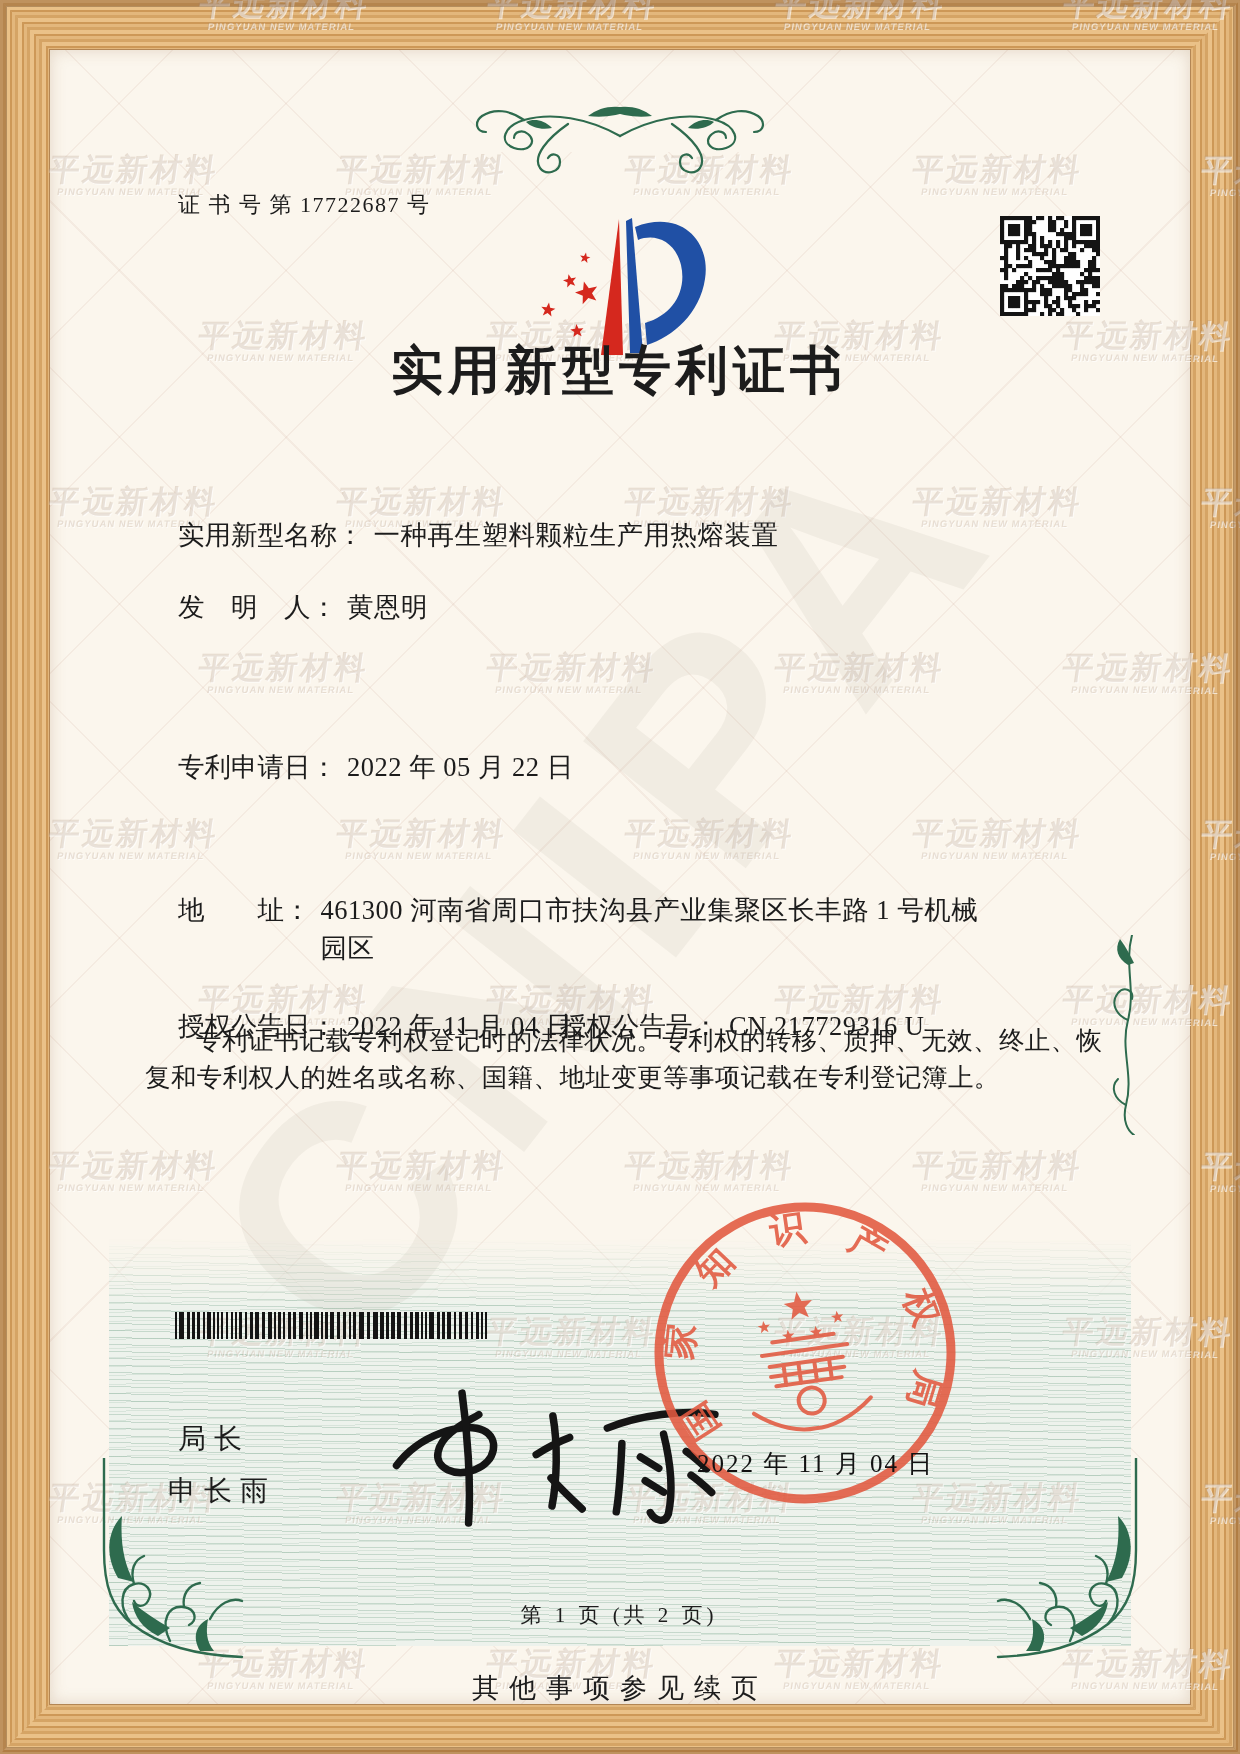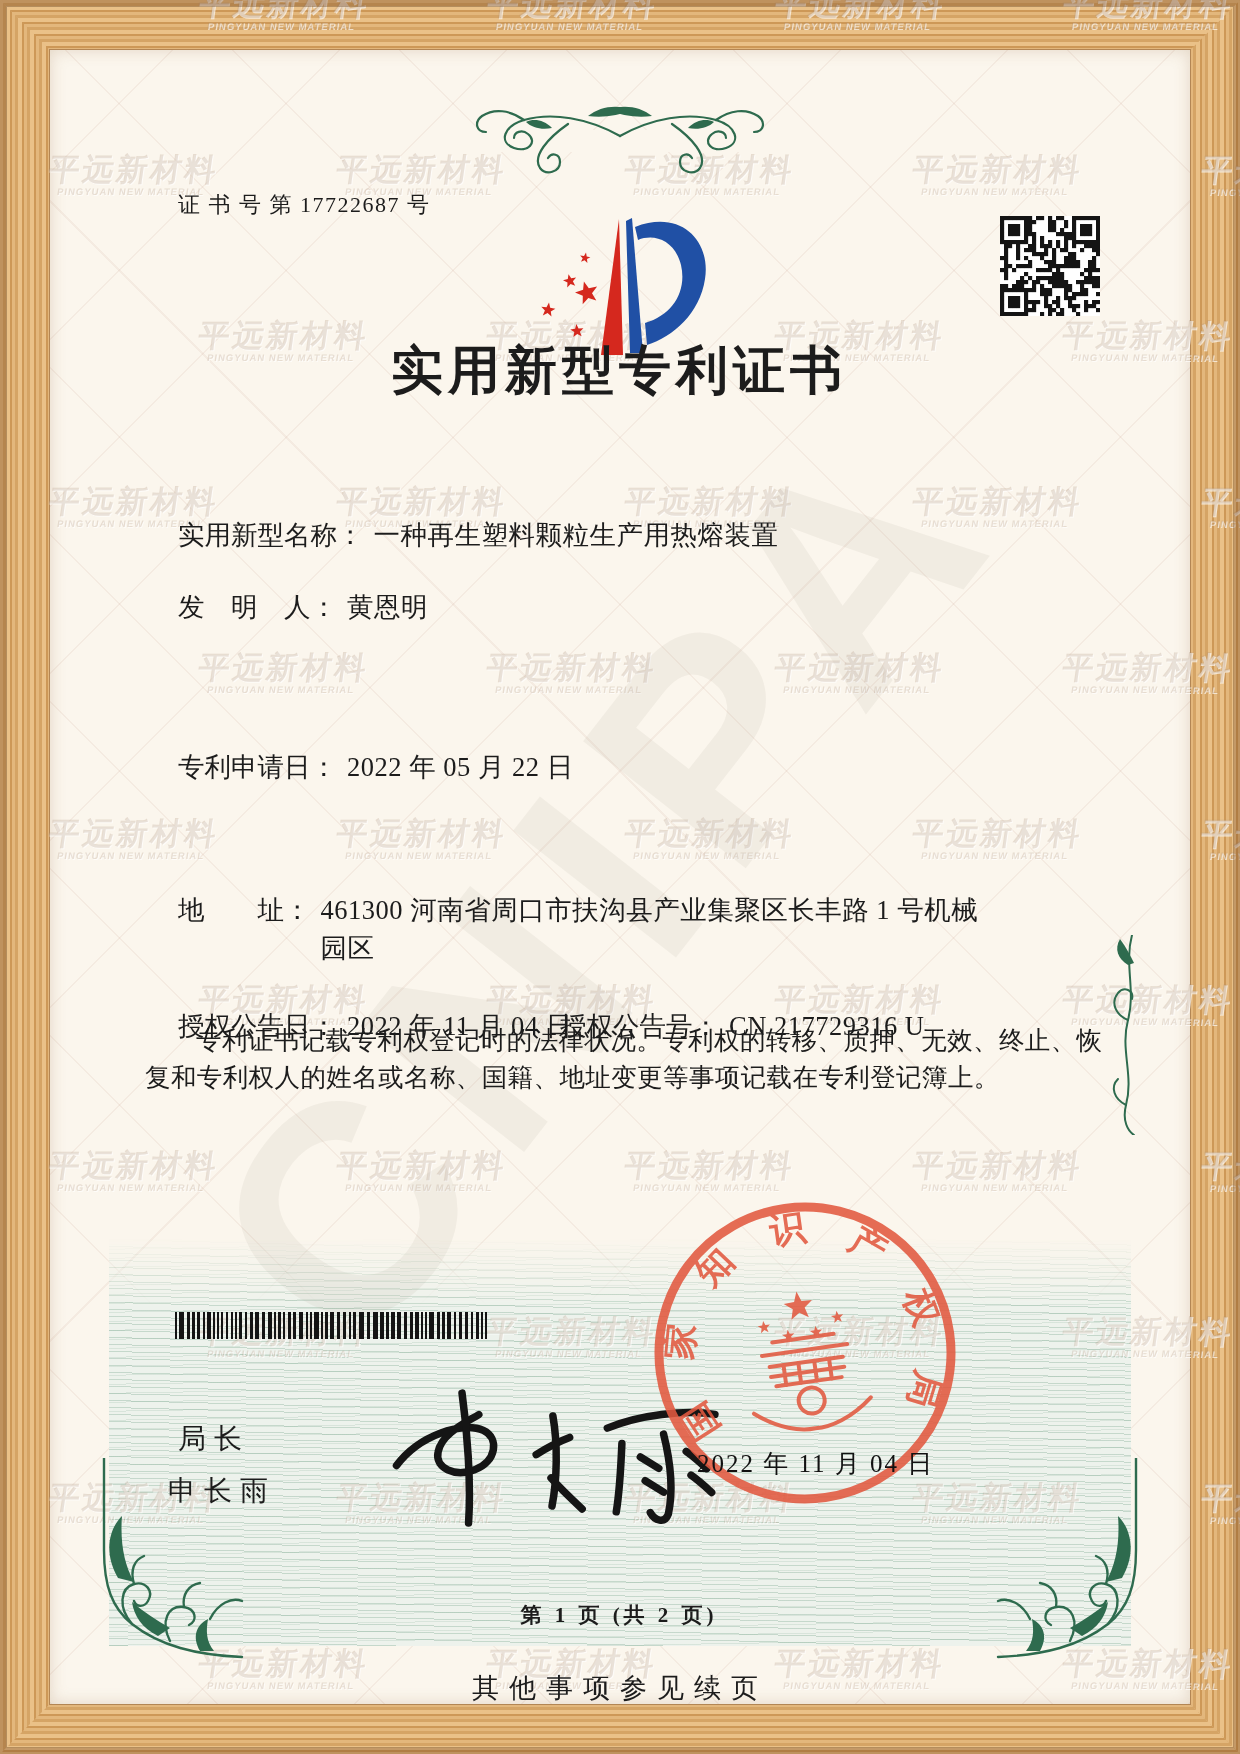--- a/index.html
+++ b/index.html
@@ -64,21 +64,21 @@
   #row7 .pair2{position:absolute;left:382px;display:flex;}
   #paras{left:145px;top:1022px;width:958px;font-size:25.5px;line-height:37px;letter-spacing:.4px;}
   #paras p{margin:0;text-indent:2em;}
   #barcode{left:175px;top:1312px;width:318px;height:27px;display:flex;align-items:stretch;}
   #barcode i{display:block;background:#141414;height:100%;}
   #officer-title{left:178px;top:1420px;font-size:28px;letter-spacing:8px;}
   #officer-name{left:168px;top:1472px;font-size:28px;letter-spacing:8px;}
   #signature{left:368px;top:1368px;z-index:7;}
   #seal{left:650px;top:1198px;z-index:8;}
   #seal-date{left:697px;top:1447px;font-size:25px;letter-spacing:2px;z-index:9;color:#111;}
-  #page-info{left:102px;top:1601px;width:1034px;text-align:center;font-size:21px;letter-spacing:4px;font-weight:bold;}
+  #page-info{left:102px;top:1601px;width:1034px;text-align:center;font-size:21px;letter-spacing:4px;}
   #continuation{left:0;top:1670px;width:1240px;text-align:center;font-size:27px;letter-spacing:10px;}
 </style>
 </head>
 <body>
 
 <div id="page">
 
   <div class="wood wood-base"></div>
   <div class="wood wood-v wood-left"></div>
   <div class="wood wood-v wood-right"></div>

